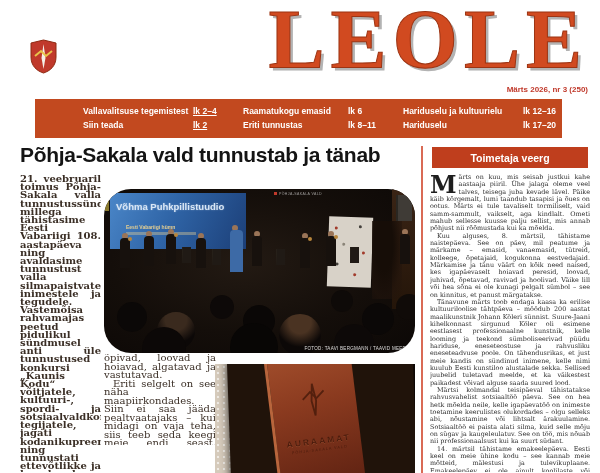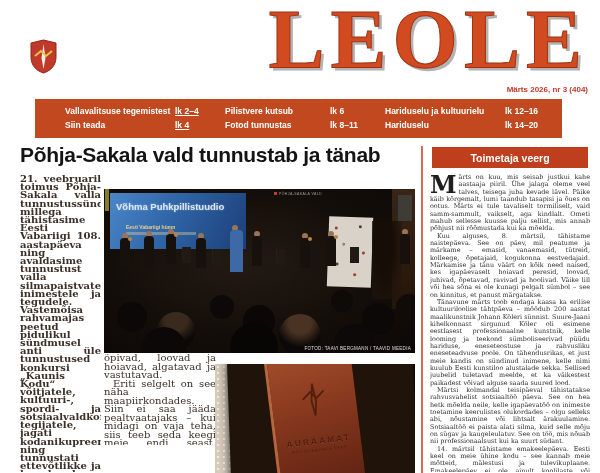--- a/index.html
+++ b/index.html
@@ -11,41 +11,41 @@
   .tagline{position:absolute;left:62px;top:58px;font-size:10.5px;font-weight:600;
            letter-spacing:2.2px;color:#a6a29e;white-space:nowrap;}
   .tagline .red{color:#c23a1a;font-weight:700;}
   .leole{position:absolute;top:-2px;right:12px;font-family:"Liberation Serif",serif;
          font-weight:700;font-size:84px;line-height:1;color:#d14a20;letter-spacing:6px;
          text-shadow:3px 3px 0 #b3b3b3;-webkit-text-stroke:1px #9c3413;}
   .issue{position:absolute;top:85px;right:12px;font-size:8px;font-weight:700;color:#c0392b;}
 
   
   .navbar{position:absolute;left:35px;top:99px;width:527px;height:39px;background:#c2491f;}
-  .navbar span{position:absolute;color:#ffffff;font-size:8.5px;font-weight:700;white-space:nowrap;}
+  .navbar span{position:absolute;color:#ffffff;font-size:8.5px;font-weight:700;white-space:nowrap;margin-left:18px;}
   .r1{top:7px;} .r2{top:21px;}
   .c1{left:30px;} .c1p{left:140px;text-decoration:underline;} .c2{left:190px;} .c2p{left:295px;text-align:center;}
   .c3{left:350px;} .c3p{left:470px;}
 
   
   .headline{position:absolute;left:20px;top:143px;width:400px;font-size:21px;font-weight:700;
             letter-spacing:-.3px;color:#141414;}
 
   
   .serifcol{font-family:"DejaVu Serif",serif;text-align:justify;color:#3b2f26;overflow:hidden;}
   .col1{position:absolute;left:20px;top:175px;width:81px;height:297px;font-size:10px;
         line-height:8.2px;font-weight:700;}
   .col1 .p2{margin-top:6px;text-indent:9px;}
   .col2{position:absolute;left:104px;top:354px;width:112px;height:91px;font-size:10px;
         line-height:8.5px;font-weight:400;}
   .col2 .p2{text-indent:9px;}
 
   
   .photo1{position:absolute;left:104px;top:189px;width:311px;height:164px;overflow:hidden;
-          background:radial-gradient(ellipse at 45% 45%, #231a13 0%, #140e0a 55%, #0c0806 100%);}
+          background:radial-gradient(ellipse at 45% 45%, #231a13 0%, #140e0a 55%, #0c0806 100%);border-radius:27px;}
   .screen{position:absolute;left:6px;top:4px;width:136px;height:56px;
           background:linear-gradient(115deg,#4a86c8 0%,#2f64a6 45%,#1c3f78 100%);}
   .screen-title{position:absolute;left:6px;top:8px;width:124px;font-size:9.5px;font-weight:700;
                 color:#d9e7f6;text-shadow:0 0 2px rgba(255,255,255,.4);}
   .screen-sub{position:absolute;left:16px;top:31px;font-size:5px;font-weight:700;color:#e6d093;}
   .screen-sub2{position:absolute;left:16px;top:39px;width:70px;height:3px;background:rgba(230,208,147,.4);}
   .stage-label{position:absolute;left:170px;top:3px;font-size:3.5px;color:rgba(255,255,255,.55);
                letter-spacing:.4px;}
   .stage-label i{display:inline-block;width:3px;height:3px;background:#c0392b;margin-right:2px;}
   .ylight{position:absolute;left:1px;top:0;width:4px;height:22px;background:#8a7a2e;}
@@ -102,35 +102,35 @@
 <body>
 
 <div class="page">
 
   <svg class="crest" width="27" height="35" viewBox="0 0 27 35">
     <path d="M13.5 1 L26 4 V18 C26 27 20 32 13.5 34 C7 32 1 27 1 18 V4 Z" fill="#c0392b" stroke="#8e2a12" stroke-width="1"></path>
     <polygon points="13.5,5 15.5,19 13.5,30 11.5,19" fill="#f4f0e8"></polygon>
     <polyline points="5,17 11,12 16,17 22,12" fill="none" stroke="#e8c44a" stroke-width="2"></polyline>
   </svg>
   <div class="leole">LEOLE</div>
-  <div class="issue">Märts 2026, nr 3 (404)</div>
+  <div class="issue">Märts 2026, nr 3 (250)</div>
 
   <div class="navbar">
     <span class="r1 c1">Vallavalitsuse tegemistest</span>
     <span class="r1 c1p">lk 2–4</span>
     <span class="r2 c1">Siin teada</span>
-    <span class="r2 c1p">lk 4</span>
-    <span class="r1 c2">Pilistvere kutsub</span>
+    <span class="r2 c1p">lk 2</span>
+    <span class="r1 c2">Raamatukogu emasid</span>
     <span class="r1 c2p">lk 6</span>
-    <span class="r2 c2">Fotod tunnustas</span>
+    <span class="r2 c2">Eriti tunnustas</span>
     <span class="r2 c2p">lk 8–11</span>
     <span class="r1 c3">Hariduselu ja kultuurielu</span>
     <span class="r1 c3p">lk 12–16</span>
     <span class="r2 c3">Hariduselu</span>
-    <span class="r2 c3p">lk 14–20</span>
+    <span class="r2 c3p">lk 17–20</span>
   </div>
 
   <div class="headline">Põhja-Sakala vald tunnustab ja tänab</div>
 
   <div class="serifcol col1">
     <div class="p1">21. veebruaril toimus Põhja-Sakala valla tunnustussündmus, millega tähistasime Eesti Vabariigi 108. aastapäeva ning avaldasime tunnustust valla silmapaistvatele inimestele ja tegudele. Vastemõisa rahvamajas peetud pidulikul sündmusel anti üle tunnustused konkursi „Kaunis Kodu“ võitjatele, kultuuri-, spordi- ja sotsiaalvaldkonna tegijatele, jagati kodanikupreemiaid ning tunnustati ettevõtlikke ja kogukonda panustavaid inimesi. Samuti anti üle teenemärgid, ettevõtlusauhinnad ning vallavanema tänukirjad.</div>
     <div class="p2">Tseremooniale andsid piduliku meeleolu vallaga seotud noored lauljad ja pillimängijad ning tantsijad, Võhma Puhkpillistuudio, samuti rahvatantsijad naisrühmast Suure-Jaani ja segarühmast Pilistvere Pilgar. Pärast autasustamist said tunnustatavad</div>
   </div>
 
   <div class="photo1">

